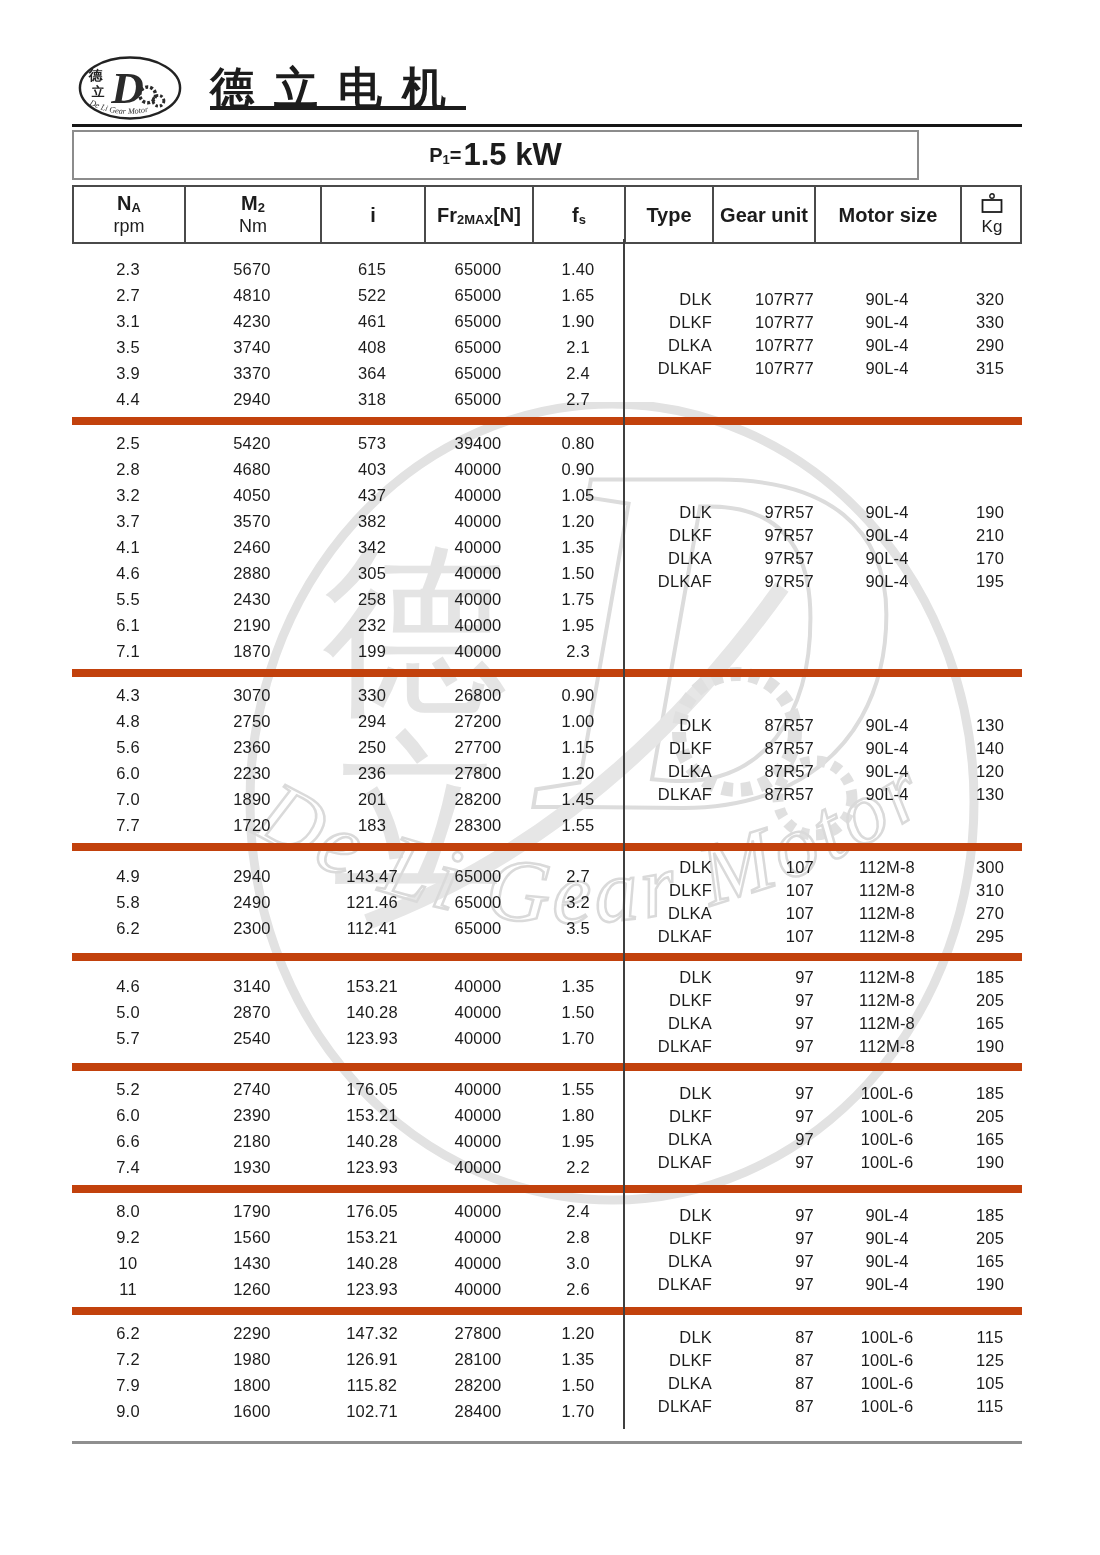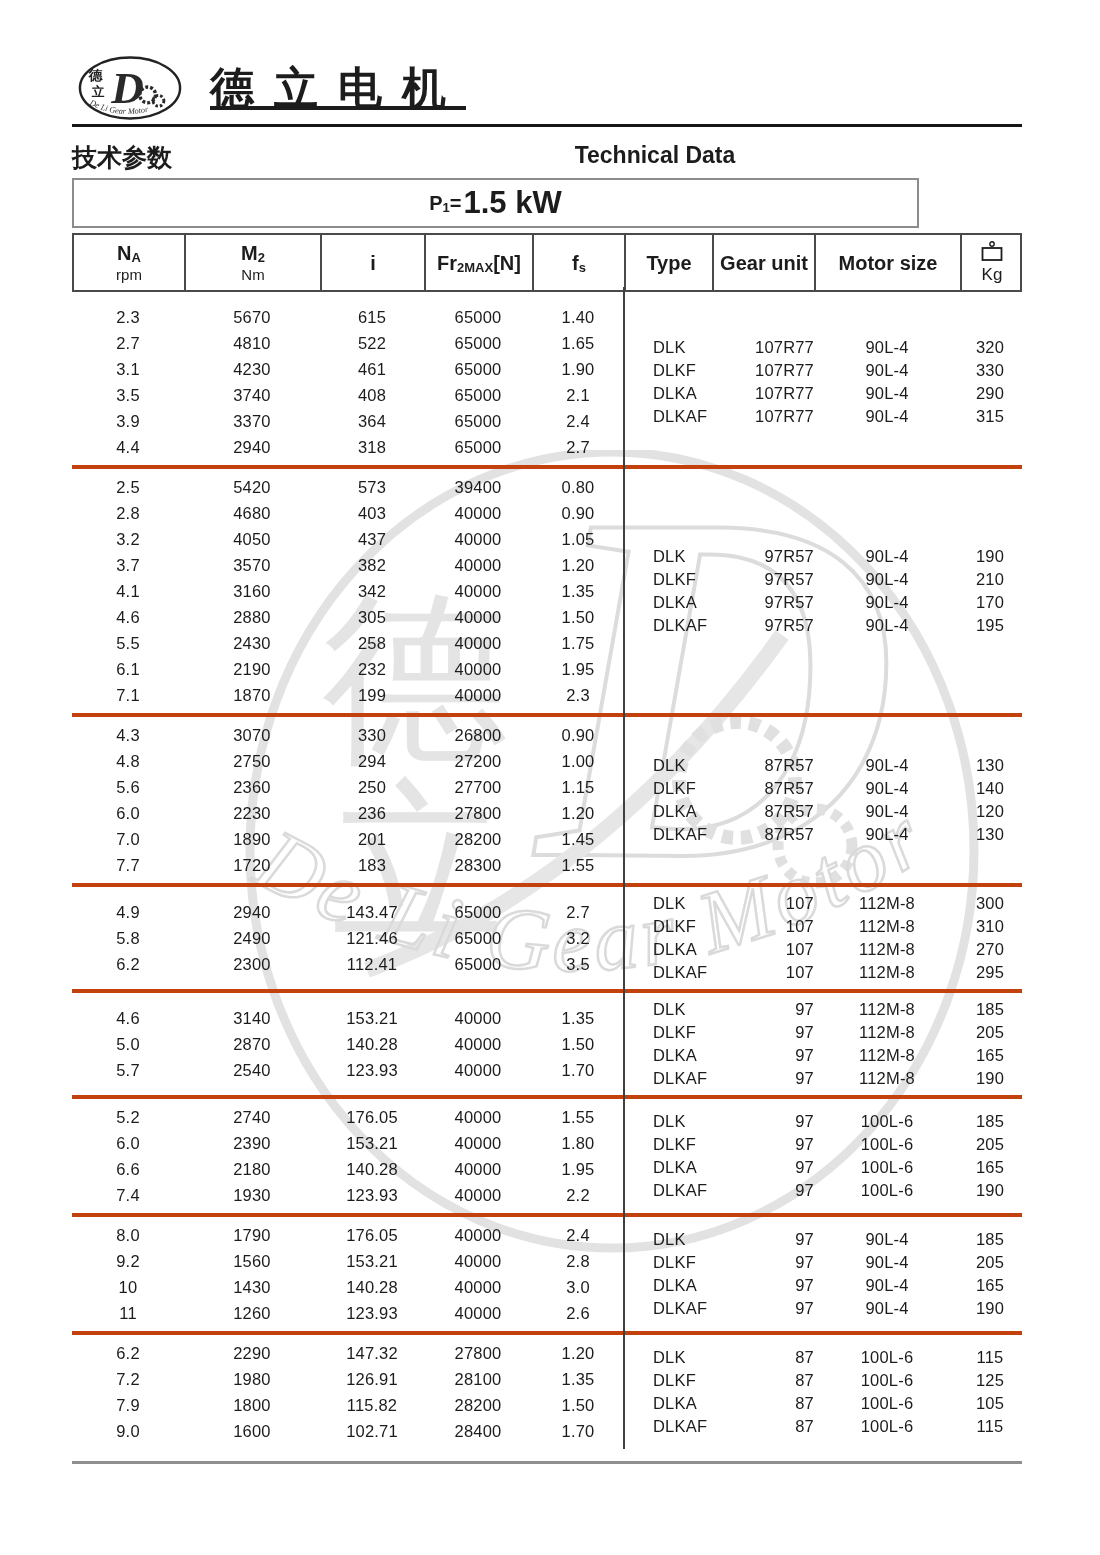--- a/index.html
+++ b/index.html
@@ -30,34 +30,34 @@
   
   .thead {
     width:950px; margin:5px 0 0 72px; height:59px;
     display:grid; grid-template-columns:112px 136px 104px 108px 92px 88px 102px 146px 60px;
     border:2px solid #4a4a4a;
   }
   .th { border-right:2px solid #4a4a4a; display:flex; flex-direction:column; align-items:center; justify-content:center; }
   .th:last-child { border-right:none; }
   .th-main { font-size:20px; font-weight:bold; line-height:1.1; }
   .ss { font-size:13px; font-weight:bold; position:relative; top:2px; }
-  .th-sub { font-size:15px; margin-top:2px; }
+  .th-sub { font-size:18px; margin-top:2px; }
   .th-kg-label { font-size:17px; margin-top:4px; }
   .kg-icon { width:26px; height:20px; }
   
   .table-area { position:relative; width:950px; margin-left:72px; }
   .vline { position:absolute; left:551px; top:-5px; bottom:0; width:2px; background:#3f3f3f; z-index:2; }
-  .block { position:relative; z-index:1; display:grid; grid-template-columns:552px 398px; padding:5px 0; border-top:4px solid #c2410c; }
+  .block { position:relative; z-index:1; display:grid; grid-template-columns:552px 398px; padding:5px 0; border-top:8px solid #c2410c; }
   .block:first-child { border-top:none; padding-top:12px; }
   .block-left { display:grid; grid-template-columns:112px 136px 104px 108px 92px; grid-auto-rows:26px; align-content:center; }
   .lcell { line-height:26px; text-align:center; font-size:16.5px; letter-spacing:0.2px; }
   .block-right { display:flex; align-items:center; }
   .vgrid { display:grid; grid-template-columns:88px 102px 146px 60px; grid-auto-rows:23px; width:100%; }
   .vcell { line-height:23px; font-size:16.5px; letter-spacing:0.2px; }
-  .vcell.c0 { text-align:left; padding-left:29px; }
+  .vcell.c0 { text-align:right; padding-left:29px; }
   .vcell.c1 { text-align:right; padding-left:16px; }
   .vcell.c2 { text-align:center; }
   .vcell.c3 { text-align:center; }
   
   .watermark { position:absolute; left:165px; top:158px; width:760px; height:820px; z-index:0; pointer-events:none; }
   
   .footer-rule { width:950px; margin:12px 0 0 72px; height:3px; background:#8f8f8f; }
   .page-num { width:950px; margin-left:72px; text-align:center; font-size:19px; margin-top:8px; }
 </style>
 </head>
@@ -75,24 +75,20 @@
       <text x="16" y="43" font-size="13" fill="#222222" font-family="Liberation Serif, DejaVu Serif, serif" font-weight="bold">立</text>
       <path id="logoArc" d="M 10 50 Q 55 74 100 48" fill="none" stroke="none"></path>
       <text font-size="8.5" fill="#333333" font-family="Liberation Serif, DejaVu Serif, serif" font-style="italic">
         <textPath href="#logoArc" startOffset="4">De Li Gear Motor</textPath>
       </text>
     </svg>
     <div class="brand-title">德立电机</div>
   </div>
   <div class="top-rule"></div>
 
-  <div class="section-row">
-    <div class="section-cn">技术参数</div>
-    <div class="section-en">Technical Data</div>
-  </div>
 
   <div class="power-box">
     <span class="power-sym"><span>P</span><span class="p-sub">1</span><span>=</span></span>
     <span class="power-val">1.5 kW</span>
   </div>
 
   <div class="thead">
     <div class="th">
       <div class="th-main"><span>N</span><span class="ss">A</span></div>
       <div class="th-sub">rpm</div>
@@ -214,21 +210,21 @@
             <div class="lcell">4050</div>
             <div class="lcell">437</div>
             <div class="lcell">40000</div>
             <div class="lcell">1.05</div>
             <div class="lcell">3.7</div>
             <div class="lcell">3570</div>
             <div class="lcell">382</div>
             <div class="lcell">40000</div>
             <div class="lcell">1.20</div>
             <div class="lcell">4.1</div>
-            <div class="lcell">3160</div>
+            <div class="lcell">2460</div>
             <div class="lcell">342</div>
             <div class="lcell">40000</div>
             <div class="lcell">1.35</div>
             <div class="lcell">4.6</div>
             <div class="lcell">2880</div>
             <div class="lcell">305</div>
             <div class="lcell">40000</div>
             <div class="lcell">1.50</div>
             <div class="lcell">5.5</div>
             <div class="lcell">2430</div>

